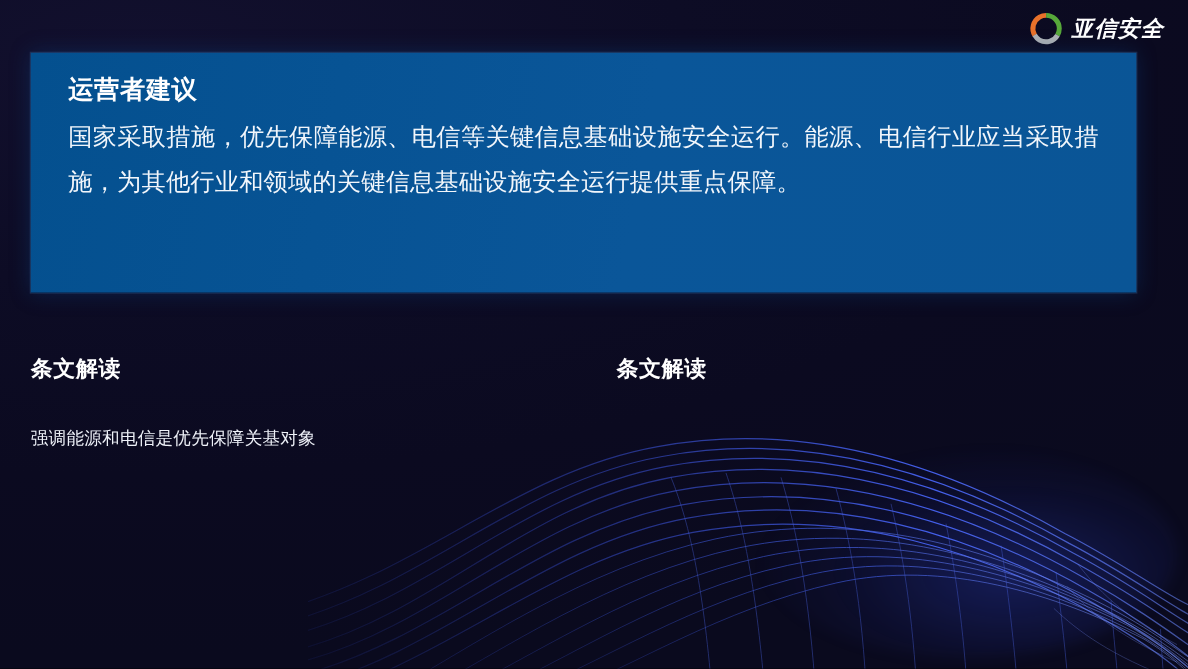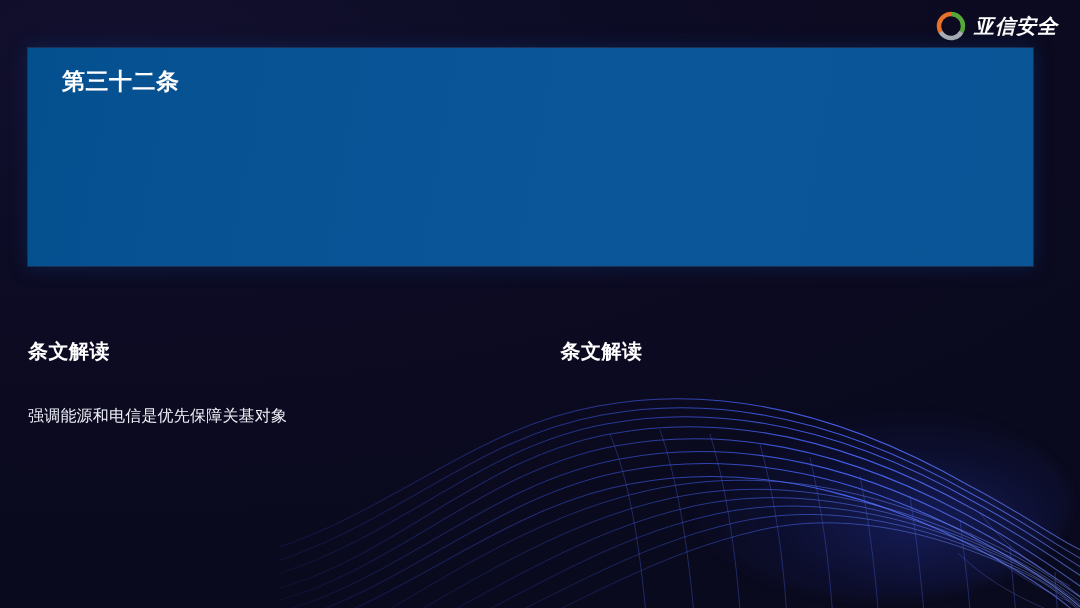--- a/index.html
+++ b/index.html
@@ -97,21 +97,21 @@
     top: 322px;
     width: 1005px;
     display: flex;
   }
   .col { width: 50%; padding-right: 40px; }
   .col-right { padding-left: 30px; }
   .col-heading {
     color: #ffffff;
     font-size: 20px;
     font-weight: bold;
-    margin: 16px 0 30px 0;
+    margin: 0 0 30px 0;
     letter-spacing: 0.5px;
   }
   .col-body {
     color: #eef1f8;
     font-size: 16px;
     line-height: 42px;
     margin: 0;
     letter-spacing: 0.2px;
   }
 </style>
@@ -185,21 +185,22 @@
         <circle cx="20" cy="20" r="16" fill="none" stroke="#e8712a" stroke-width="6" stroke-dasharray="33.5 67" transform="rotate(150 20 20)"></circle>
         <circle cx="20" cy="20" r="16" fill="none" stroke="#57a83a" stroke-width="6" stroke-dasharray="33.5 67" transform="rotate(-90 20 20)"></circle>
         <circle cx="20" cy="20" r="16" fill="none" stroke="#aeb2b6" stroke-width="6" stroke-dasharray="33.5 67" transform="rotate(30 20 20)"></circle>
         <path d="M20 11 L28 25 L12 25 Z" fill="none" stroke="#ffffff" stroke-width="0"></path>
       </svg>
     </span>
     <span class="logo-text">亚信安全</span>
   </div>
 
   <div class="article-panel">
-    <h1 class="article-title">第三十二条</h1>
+    <h1 class="article-title">运营者建议</h1>
+    <p class="article-body">国家采取措施，优先保障能源、电信等关键信息基础设施安全运行。能源、电信行业应当采取措施，为其他行业和领域的关键信息基础设施安全运行提供重点保障。</p>
   </div>
 
   <div class="columns">
     <div class="col col-left">
       <h2 class="col-heading">条文解读</h2>
       <p class="col-body">强调能源和电信是优先保障关基对象</p>
     </div>
     <div class="col col-right">
       <h2 class="col-heading">条文解读</h2>
     </div>

